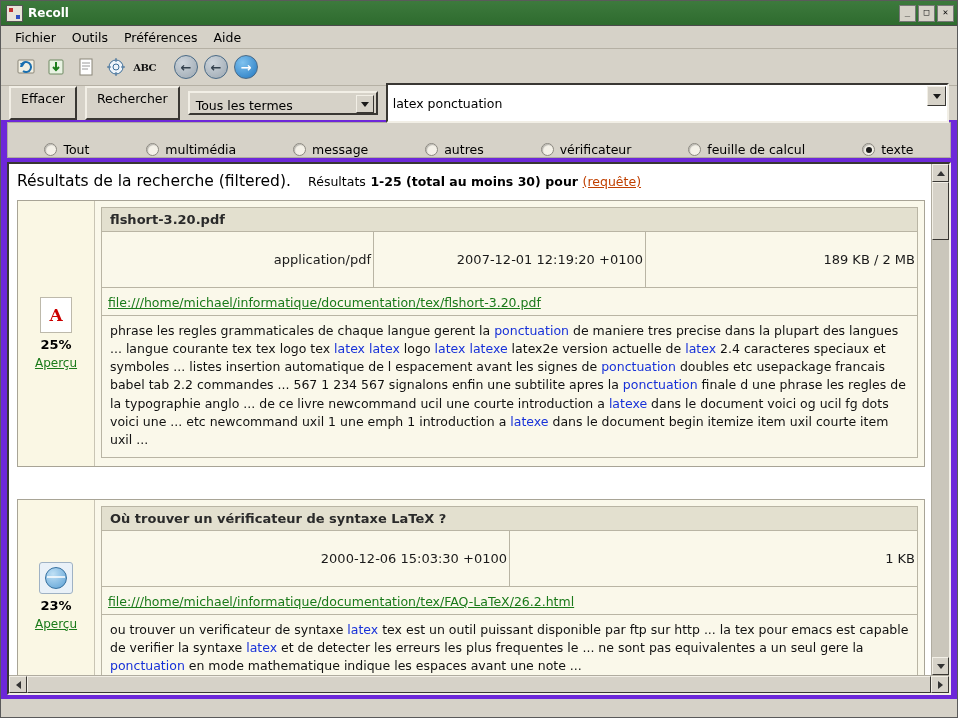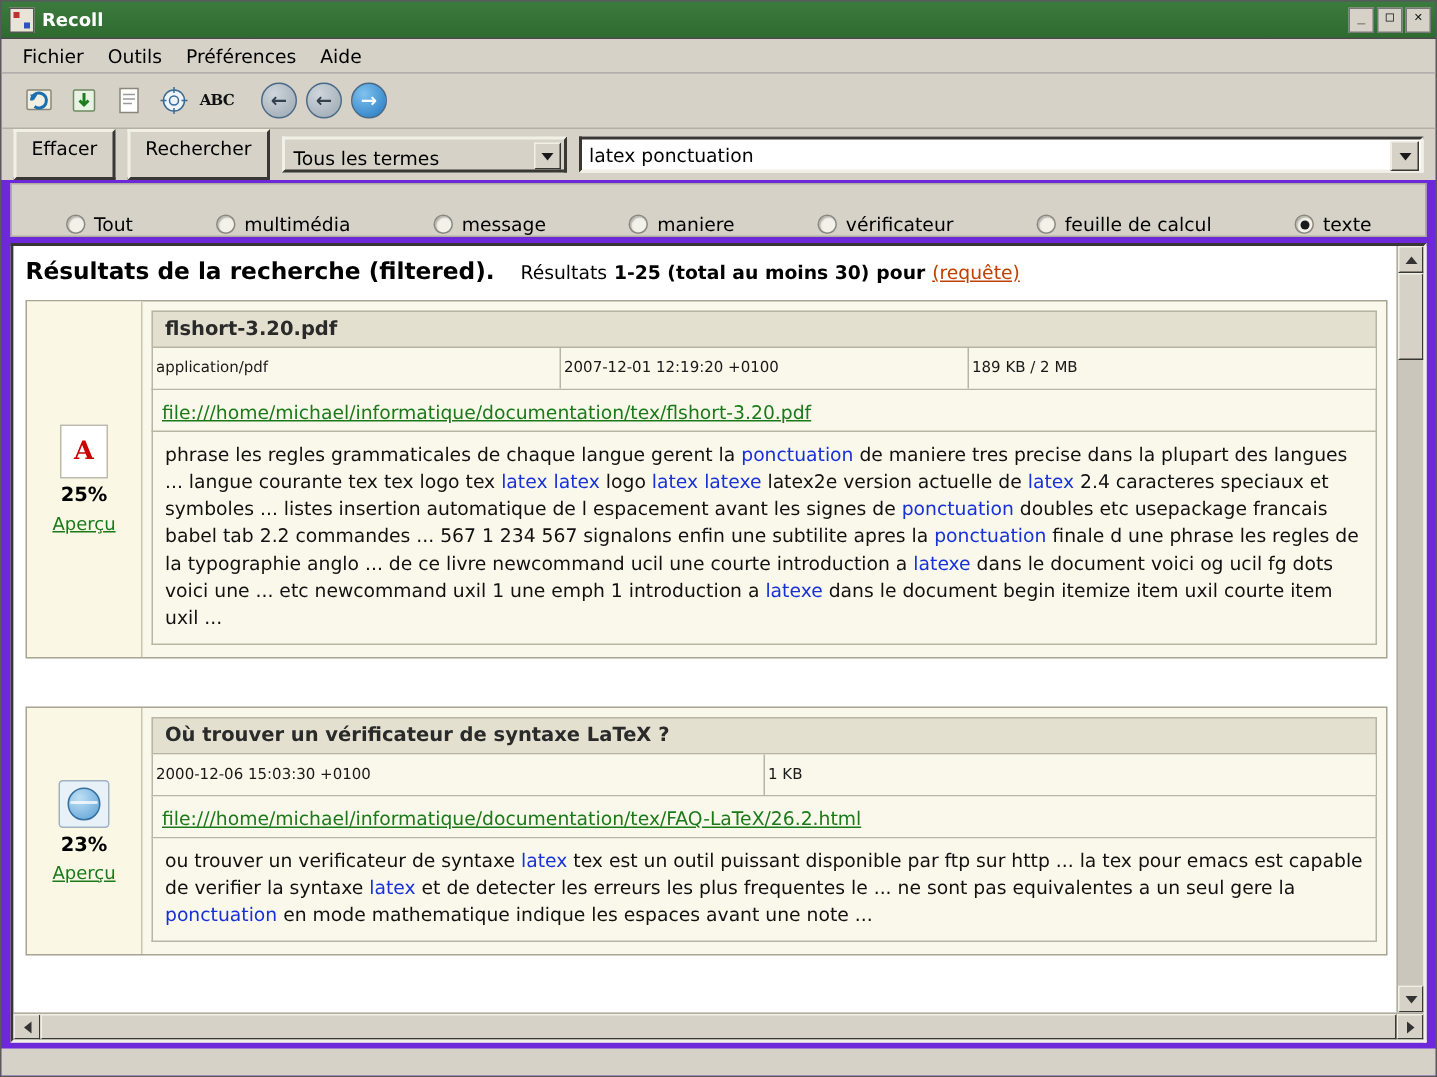--- a/index.html
+++ b/index.html
@@ -146,21 +146,21 @@
     display: flex; align-items: center; justify-content: center;
   }
   .tri-down {
     width: 0; height: 0;
     border-left: 4px solid transparent;
     border-right: 4px solid transparent;
     border-top: 5px solid #1a1a1a;
   }
   .entrybox {
     flex: 1;
-    height: 24px;
+    height: 40px;
     background: #ffffff;
     border: 2px inset #fff;
     border-color: #8d8a80 #f2efe6 #f2efe6 #8d8a80;
     display: flex;
     align-items: center;
     font-size: 12.5px;
     padding-left: 5px;
     position: relative;
     box-sizing: border-box;
   }
@@ -230,21 +230,21 @@
     padding: 8px 6px 0 8px;
     background: #ffffff;
   }
   .res-header {
     font-size: 14.5px;
     color: #000;
     margin-bottom: 10px;
   }
   .res-header .big {
     font-size: 15.5px;
-    font-weight: bold;
+    font-weight: normal;
   }
   .res-header .mid { font-size: 12.5px; }
   .res-header b { font-weight: bold; }
   .res-header a { color: #c04000; text-decoration: underline; }
   
   .card {
     display: flex;
     border: 1px solid #a8a496;
     background: #faf8ea;
     margin-bottom: 18px;
@@ -314,23 +314,23 @@
     padding: 4px 8px;
   }
   .meta-row {
     display: flex;
     border-left: 1px solid #b9b5a4;
     border-right: 1px solid #b9b5a4;
     border-bottom: 1px solid #b9b5a4;
   }
   .meta-cell {
     flex: 1;
-    text-align: left;
-    font-size: 10px;
-    padding: 8px 2px;
+    text-align: right;
+    font-size: 13px;
+    padding: 20px 2px;
     color: #1a1a1a;
     background: #faf8ea;
     border-right: 1px solid #b9b5a4;
   }
   .meta-cell:last-child { border-right: none; }
   .url-row {
     border-left: 1px solid #b9b5a4;
     border-right: 1px solid #b9b5a4;
     border-bottom: 1px solid #b9b5a4;
     padding: 4px 6px;
@@ -494,21 +494,21 @@
     <div class="radio">
       <span class="dot"></span>
       <span>multimédia</span>
     </div>
     <div class="radio">
       <span class="dot"></span>
       <span>message</span>
     </div>
     <div class="radio">
       <span class="dot"></span>
-      <span>maniere</span>
+      <span>autres</span>
     </div>
     <div class="radio">
       <span class="dot"></span>
       <span>vérificateur</span>
     </div>
     <div class="radio">
       <span class="dot"></span>
       <span>feuille de calcul</span>
     </div>
     <div class="radio selected">

